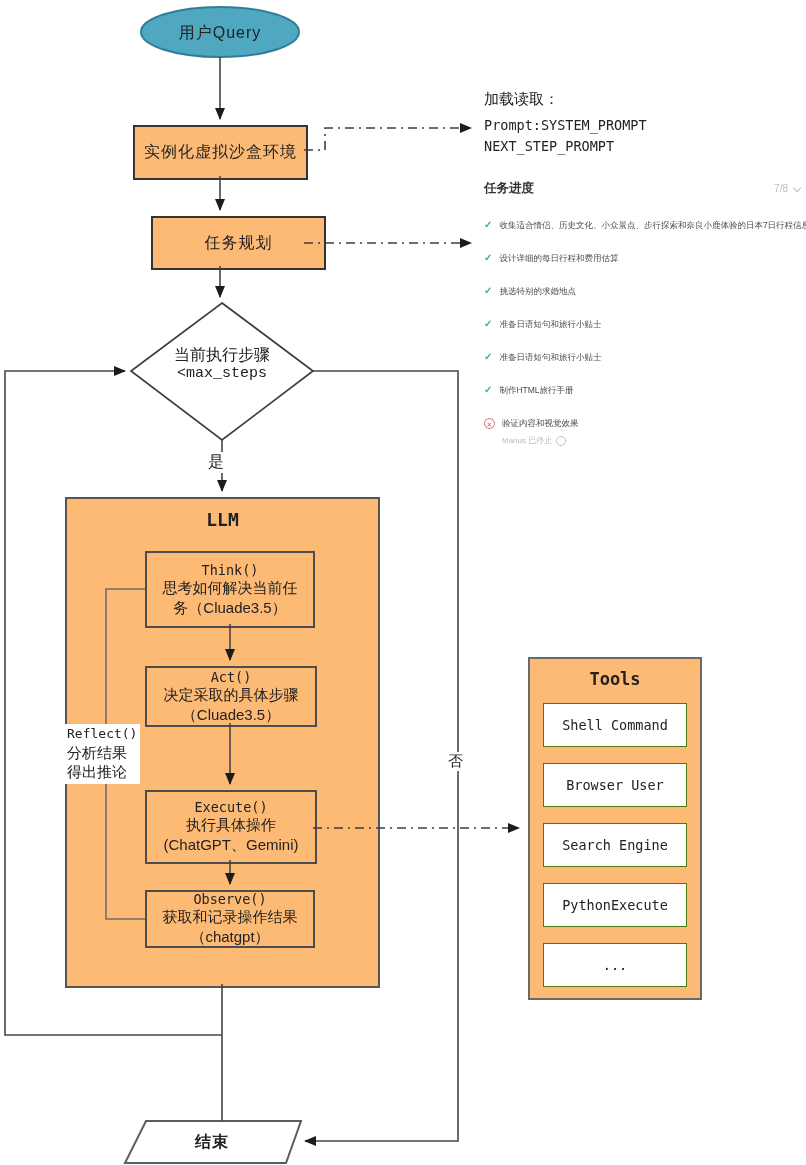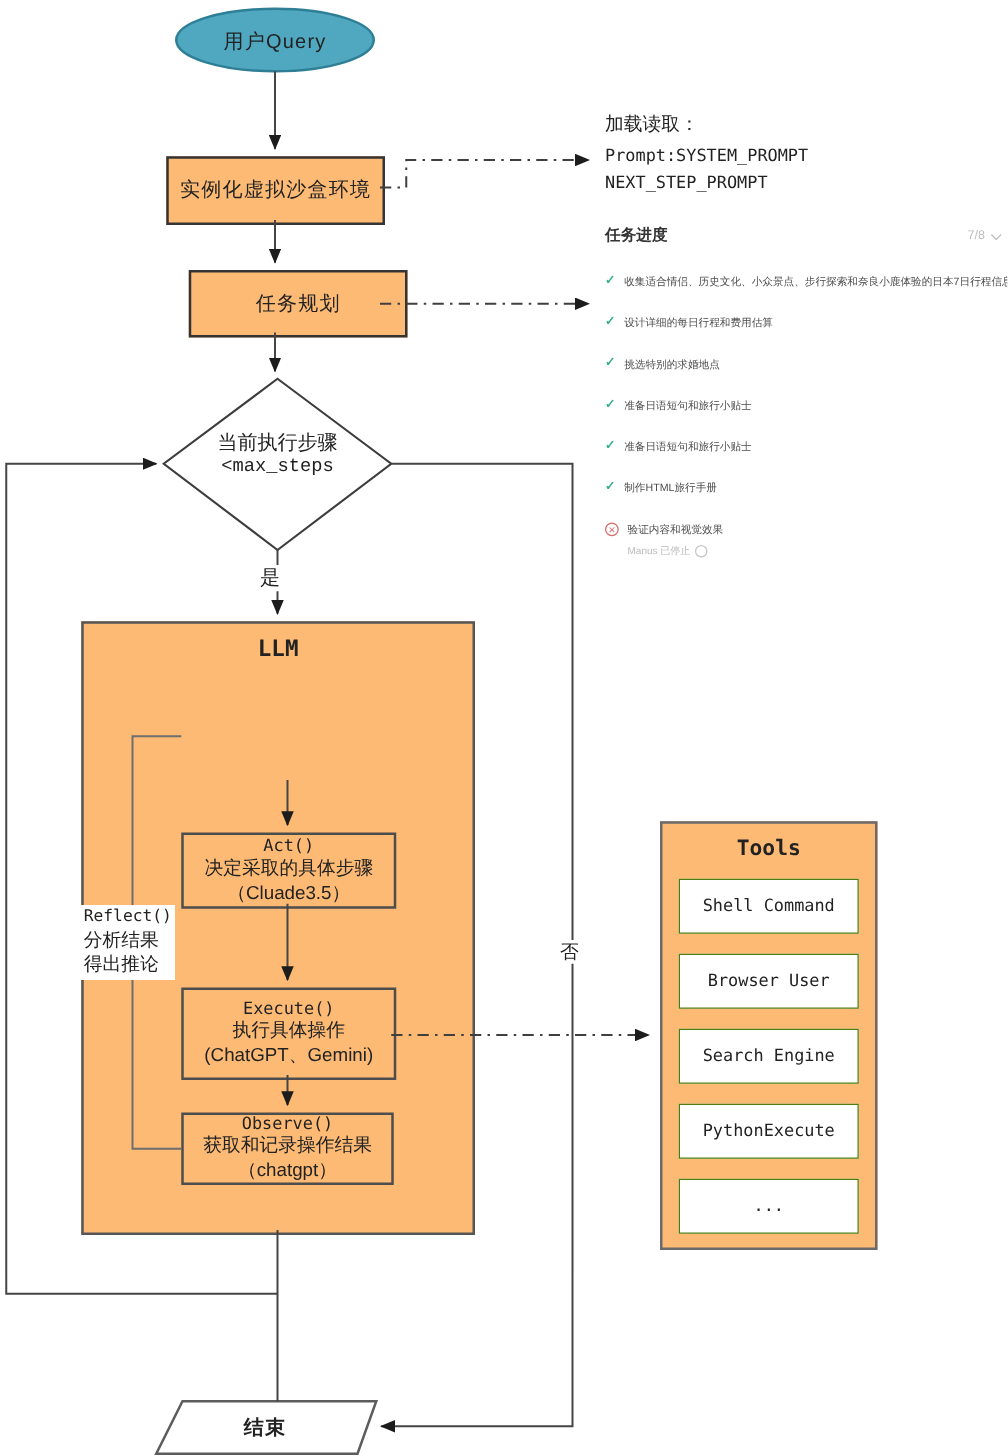--- a/index.html
+++ b/index.html
@@ -113,20 +113,25 @@
           <span class="stop">✕</span>
           <span><span>验证内容和视觉效果</span><span class="task-note">Manus 已停止<span class="note-circle"></span></span></span>
         </div>
       </div>
   </div>
 
   <div class="fbox outer" style="left:65px;top:497px;width:311px;height:487px;border-color:#565656;">
     <div class="boxtitle">LLM</div>
   </div>
 
+  <div class="fbox inner" style="left:145px;top:551px;width:166px;height:73px;">
+    <div class="code">Think()</div>
+    <div class="cjk">思考如何解决当前任</div>
+    <div class="cjk">务（Cluade3.5）</div>
+  </div>
 
   <div class="fbox inner" style="left:145px;top:666px;width:168px;height:57px;">
     <div class="code">Act()</div>
     <div class="cjk">决定采取的具体步骤</div>
     <div class="cjk">（Cluade3.5）</div>
   </div>
 
   <div class="fbox inner" style="left:145px;top:790px;width:168px;height:70px;">
     <div class="code">Execute()</div>
     <div class="cjk">执行具体操作</div>

